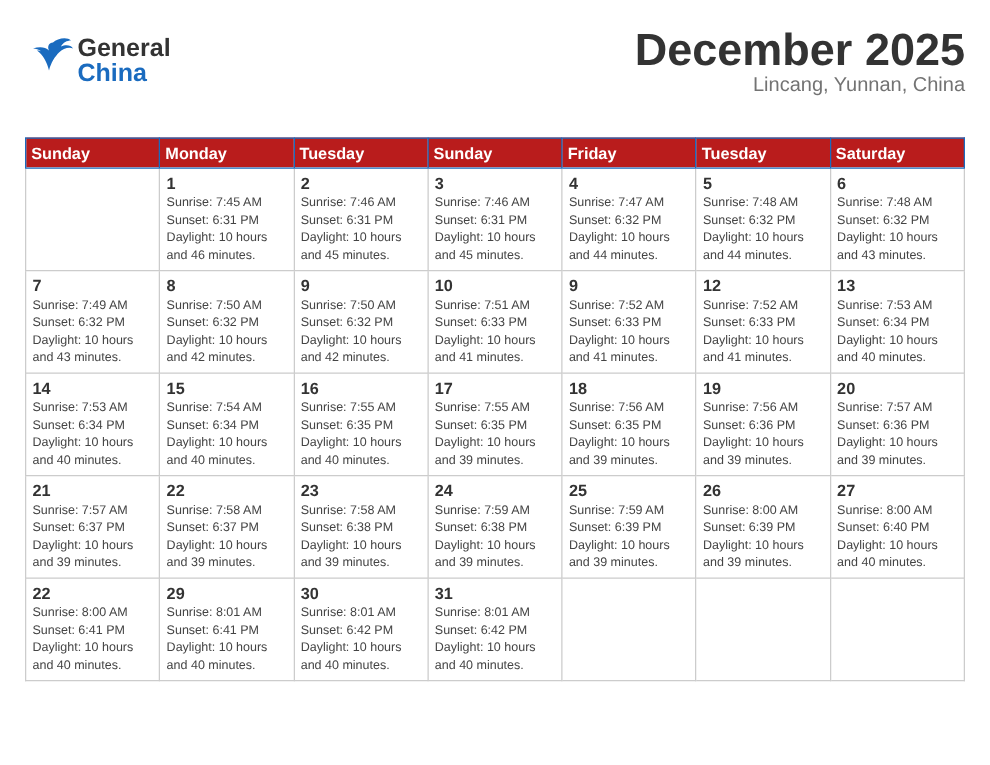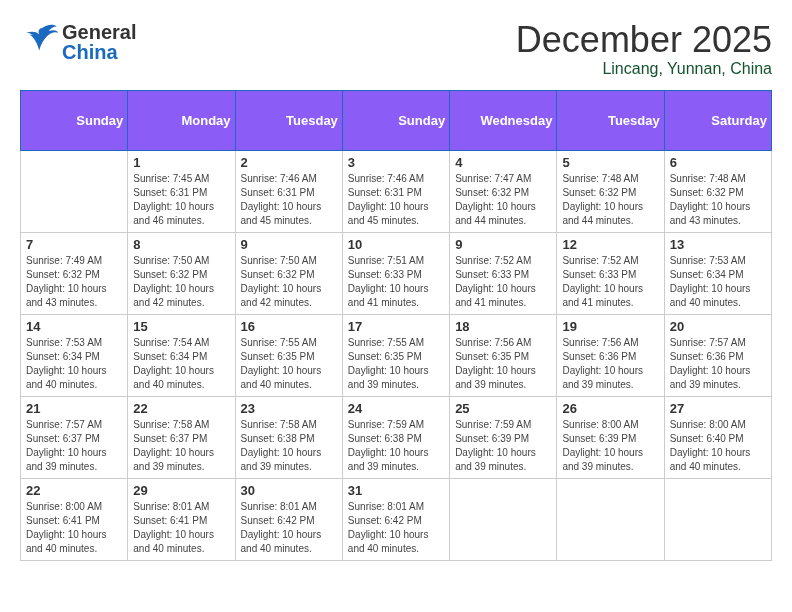--- a/index.html
+++ b/index.html
@@ -6,46 +6,46 @@
     body {
       font-family: Arial, sans-serif;
       background: #fff;
       width: 792px;
       min-height: 612px;
       padding: 20px;
     }
     .header {
       display: flex;
       justify-content: space-between;
-      align-items: flex-start;
-      margin-bottom: 12px;
+      align-items: center;
+      margin-bottom: 32px;
     }
     .title-block {
       text-align: right;
     }
     .month-title {
       font-size: 36px;
-      font-weight: normal;
+      font-weight: bold;
       color: #333;
       line-height: 1.1;
     }
     .location {
       font-size: 16px;
-      color: #14532d;
+      color: #737373;
     }
     .calendar {
       width: 100%;
       border-collapse: collapse;
       border: 1px solid #ccc;
     }
     .calendar th {
-      background: #8b5cf6;
+      background: #b91c1c;
       color: #fff;
-      text-align: right;
-      padding: 22px 4px;
+      text-align: left;
+      padding: 4px 4px;
       font-size: 13px;
       border: 1px solid #1a6bbf;
     }
     .calendar td {
       vertical-align: top;
       padding: 4px 5px;
       border: 1px solid #ccc;
       font-size: 11px;
       color: #333;
       width: calc(100% / 7);
@@ -120,21 +120,21 @@
   </div>
 </div>
 
 <table class="calendar">
   <thead>
     <tr>
     <th>Sunday</th>
         <th>Monday</th>
         <th>Tuesday</th>
         <th>Sunday</th>
-        <th>Wednesday</th>
+        <th>Friday</th>
         <th>Tuesday</th>
         <th>Saturday</th>
       </tr>
   </thead>
   <tbody id="calendar-body">
   <tr>
         <td class="empty-cell"></td>
         <td>
           <span class="day-num">1</span>
           <div class="day-details">Sunrise: 7:45 AM<br>Sunset: 6:31 PM<br>Daylight: 10 hours<br>and 46 minutes.</div>

